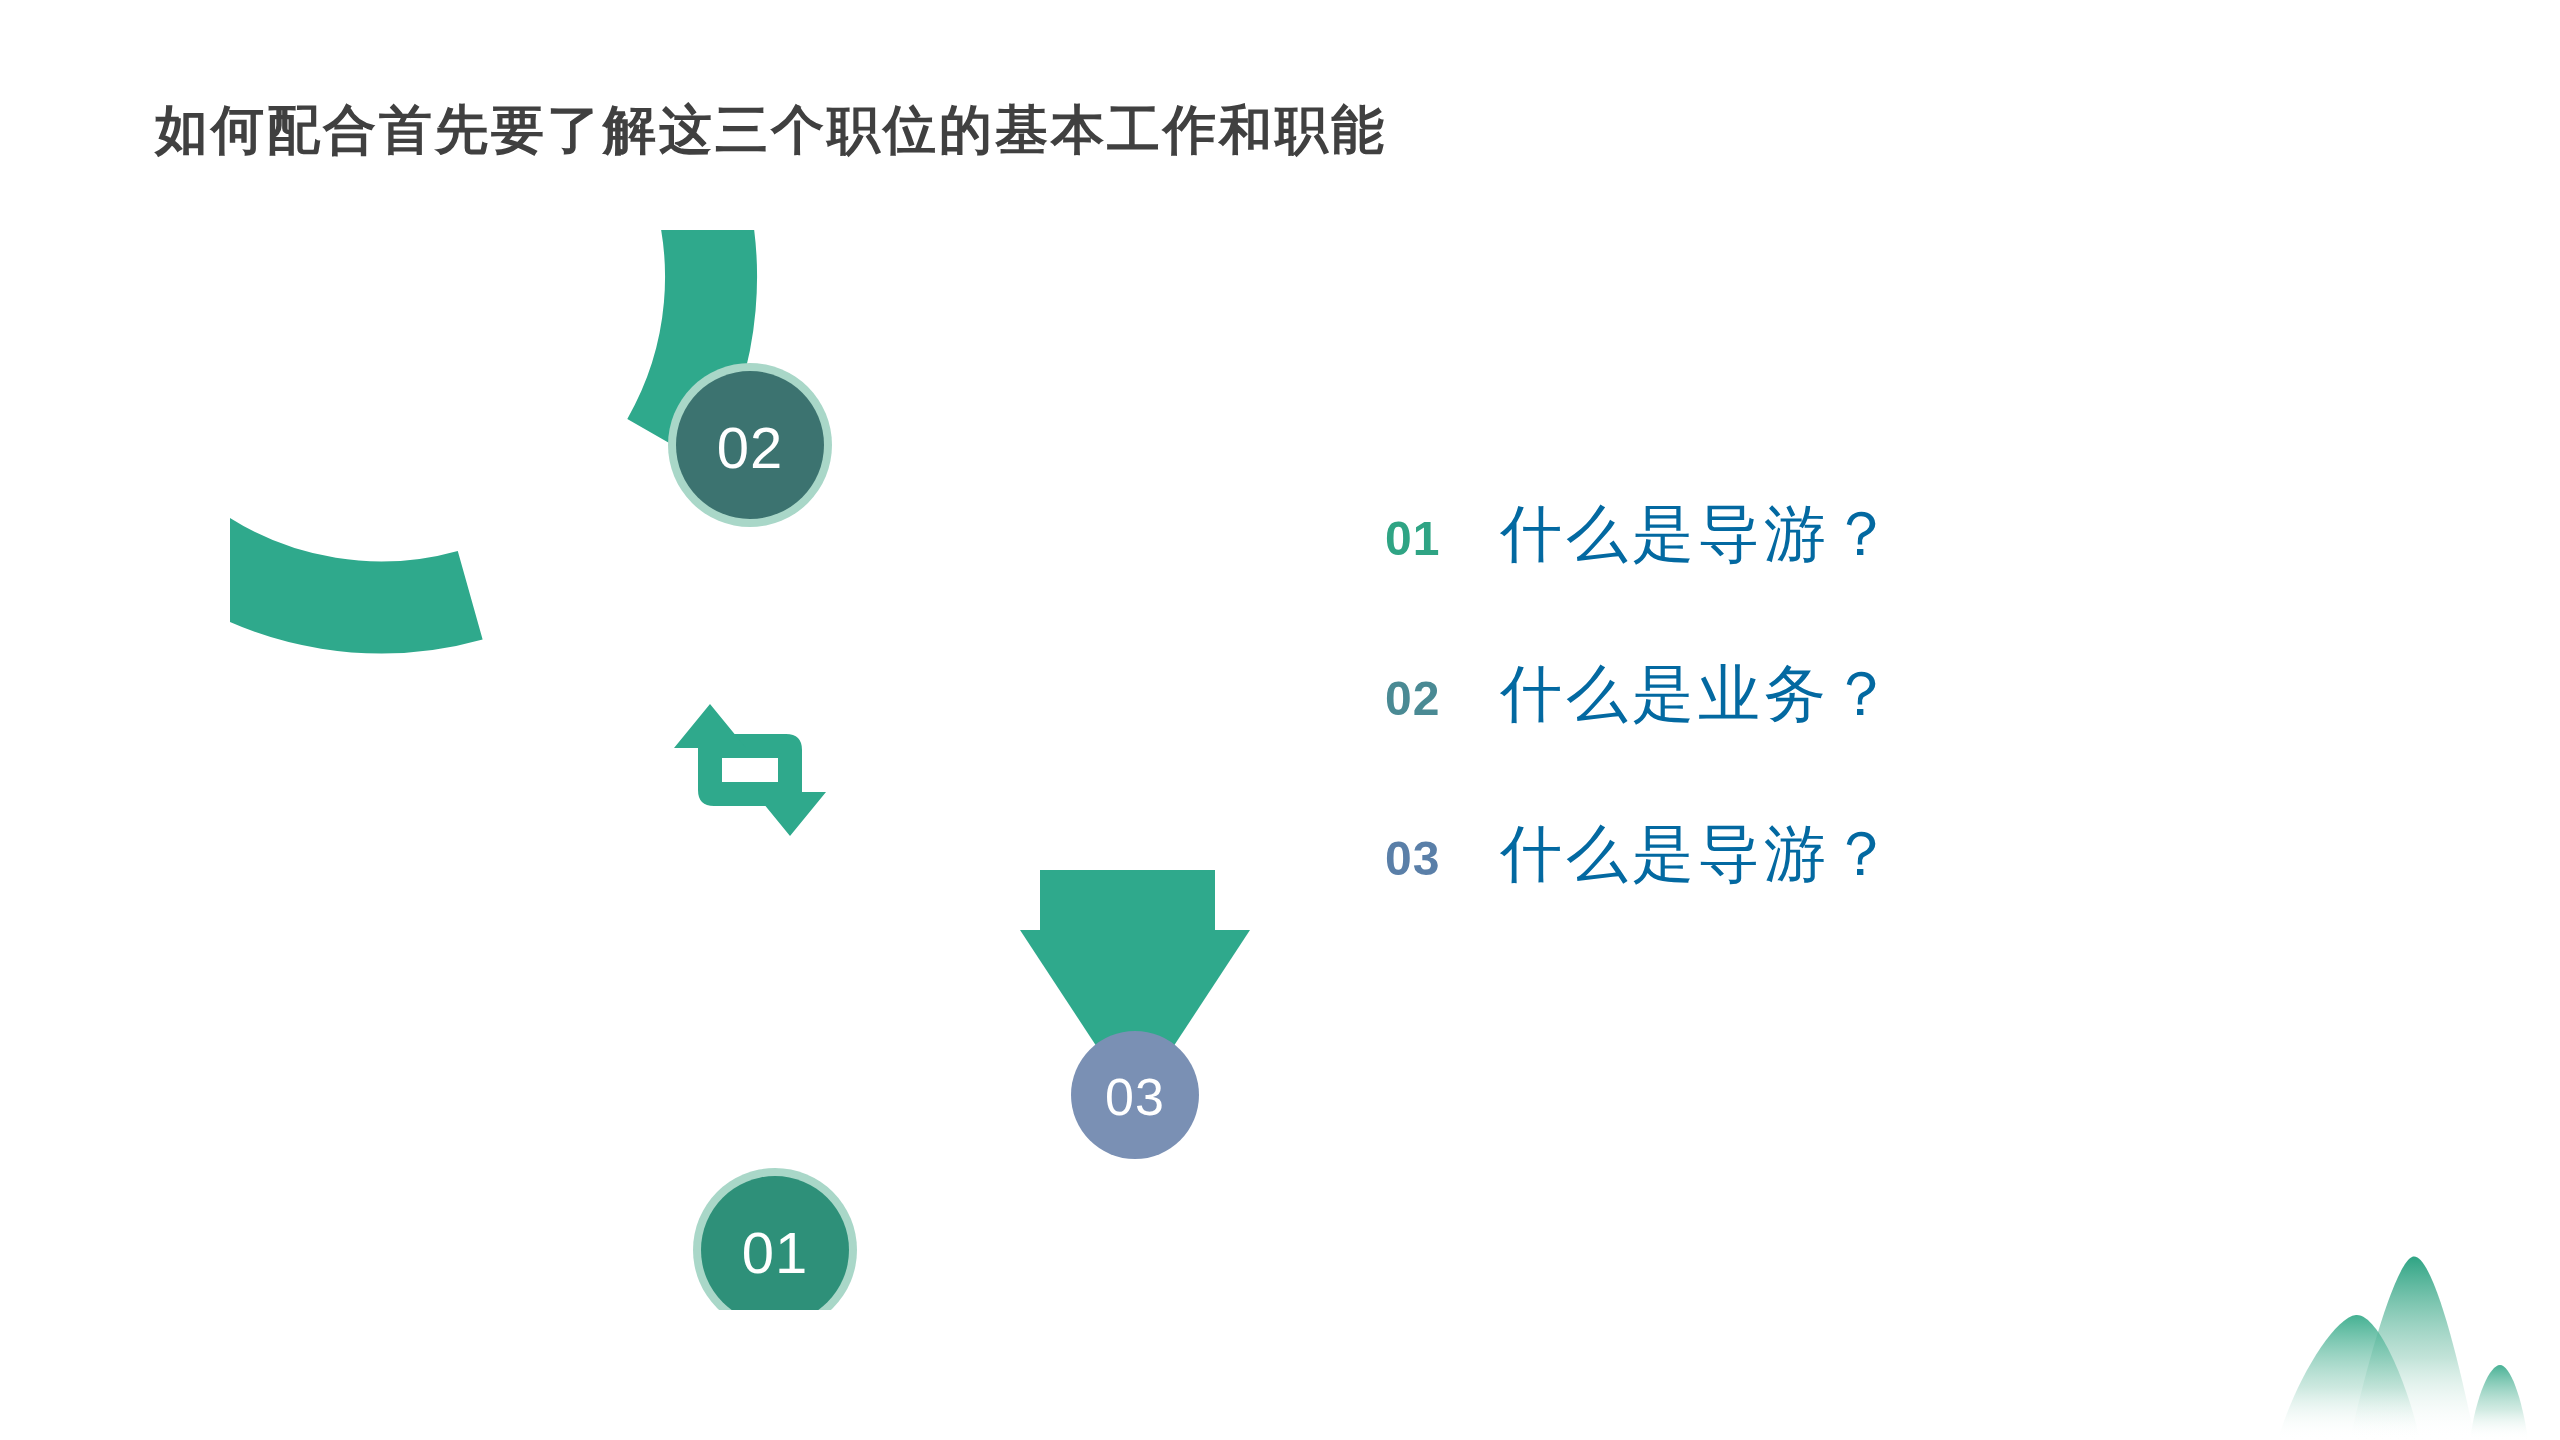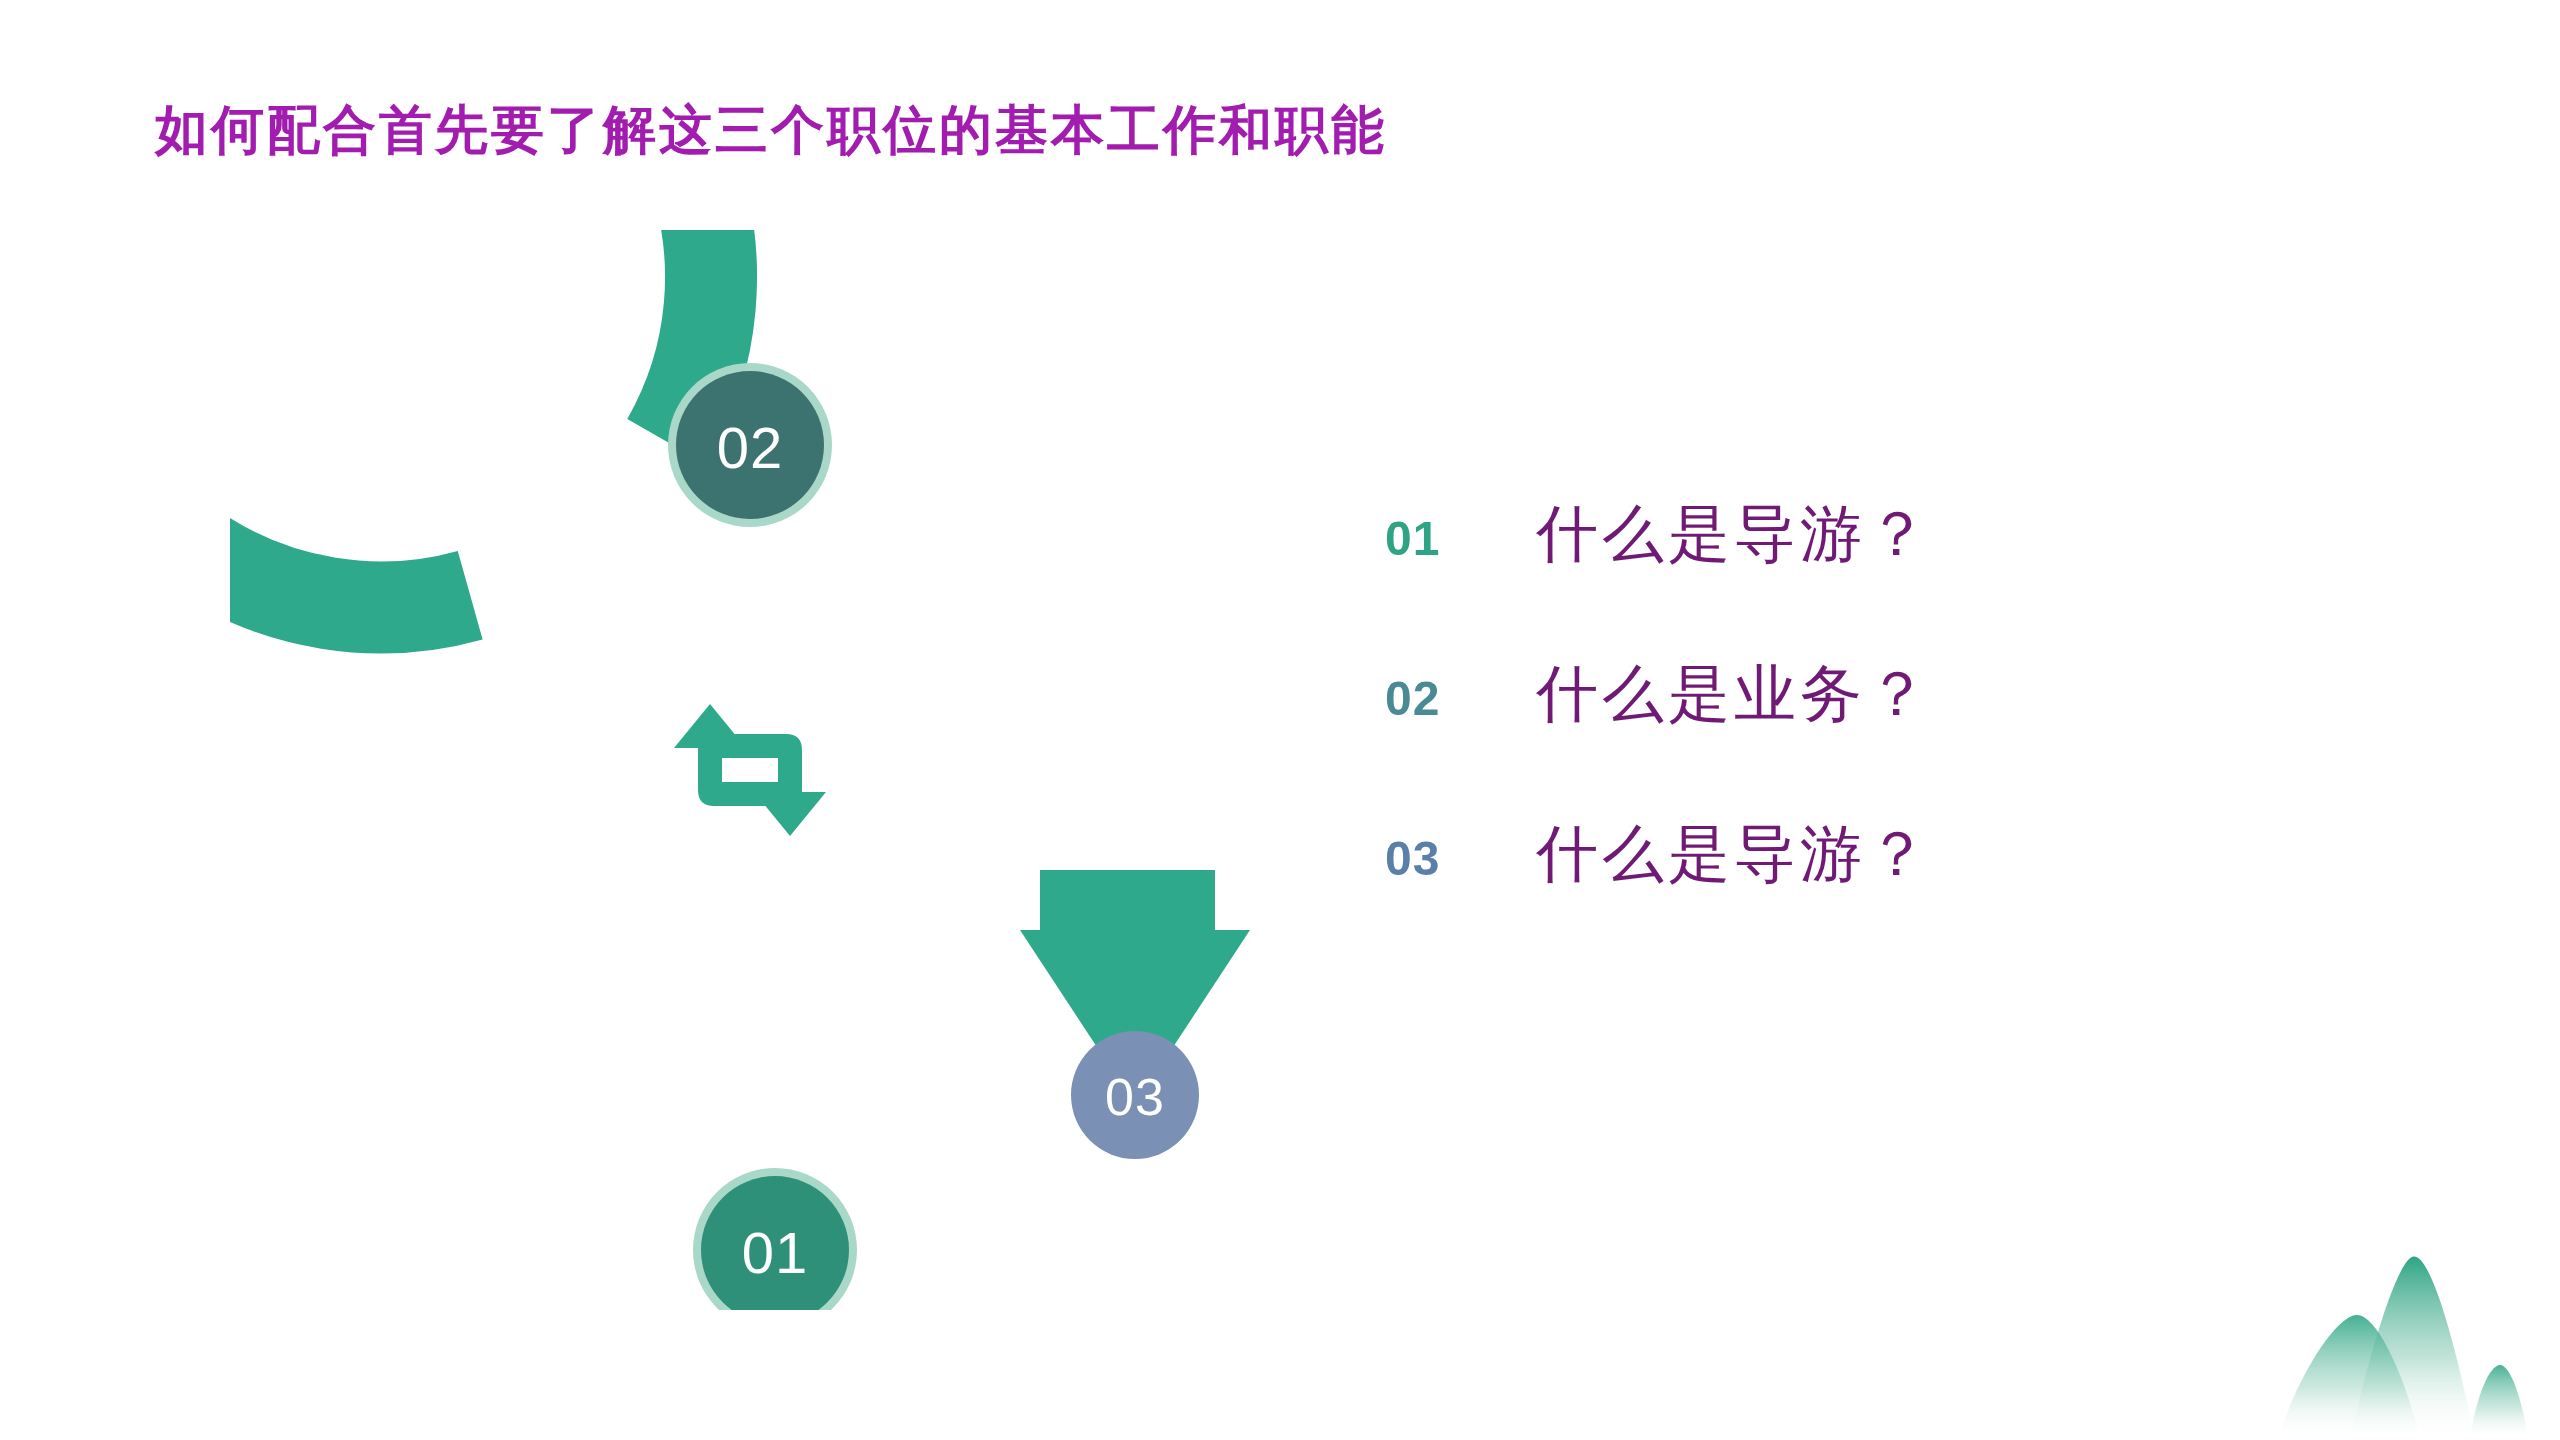--- a/index.html
+++ b/index.html
@@ -17,21 +17,21 @@
 
   
   #slide-title {
     position: absolute;
     left: 155px;
     top: 95px;
     font-family: "Liberation Sans", "DejaVu Sans", sans-serif;
     font-size: 53px;
     font-weight: bold;
     letter-spacing: 3px;
-    color: #a21caf;
+    color: #404040;
     white-space: nowrap;
   }
 
   
   #cycle-diagram {
     position: absolute;
     left: 230px;
     top: 230px;
     width: 1120px;
     height: 1080px;
@@ -67,24 +67,23 @@
     font-family: "Liberation Sans", sans-serif;
     font-size: 48px;
     font-weight: bold;
     letter-spacing: 1px;
     width: 115px;
     flex: 0 0 115px;
   }
   .item-text {
     font-family: "Liberation Serif", "DejaVu Serif", serif;
     font-size: 62px;
-    color: #701a75;
+    color: #0369a1;
     letter-spacing: 4px;
     white-space: nowrap;
-    margin-left: 36px;
   }
 
   
   #mountain-decoration {
     position: absolute;
     right: 0px;
     bottom: 0px;
     width: 300px;
     height: 215px;
     pointer-events: none;

